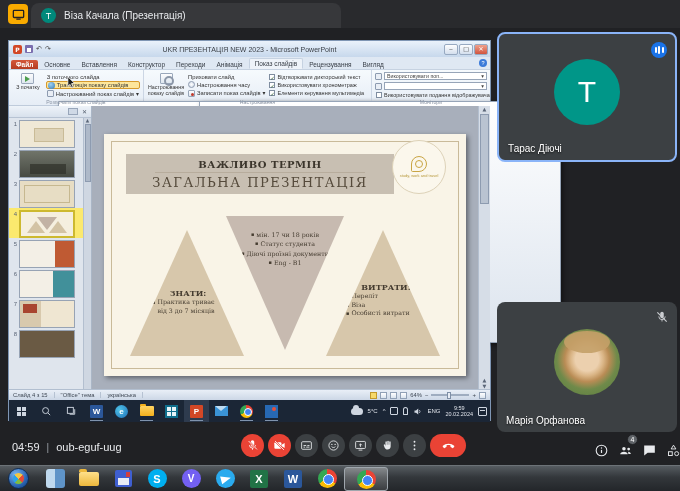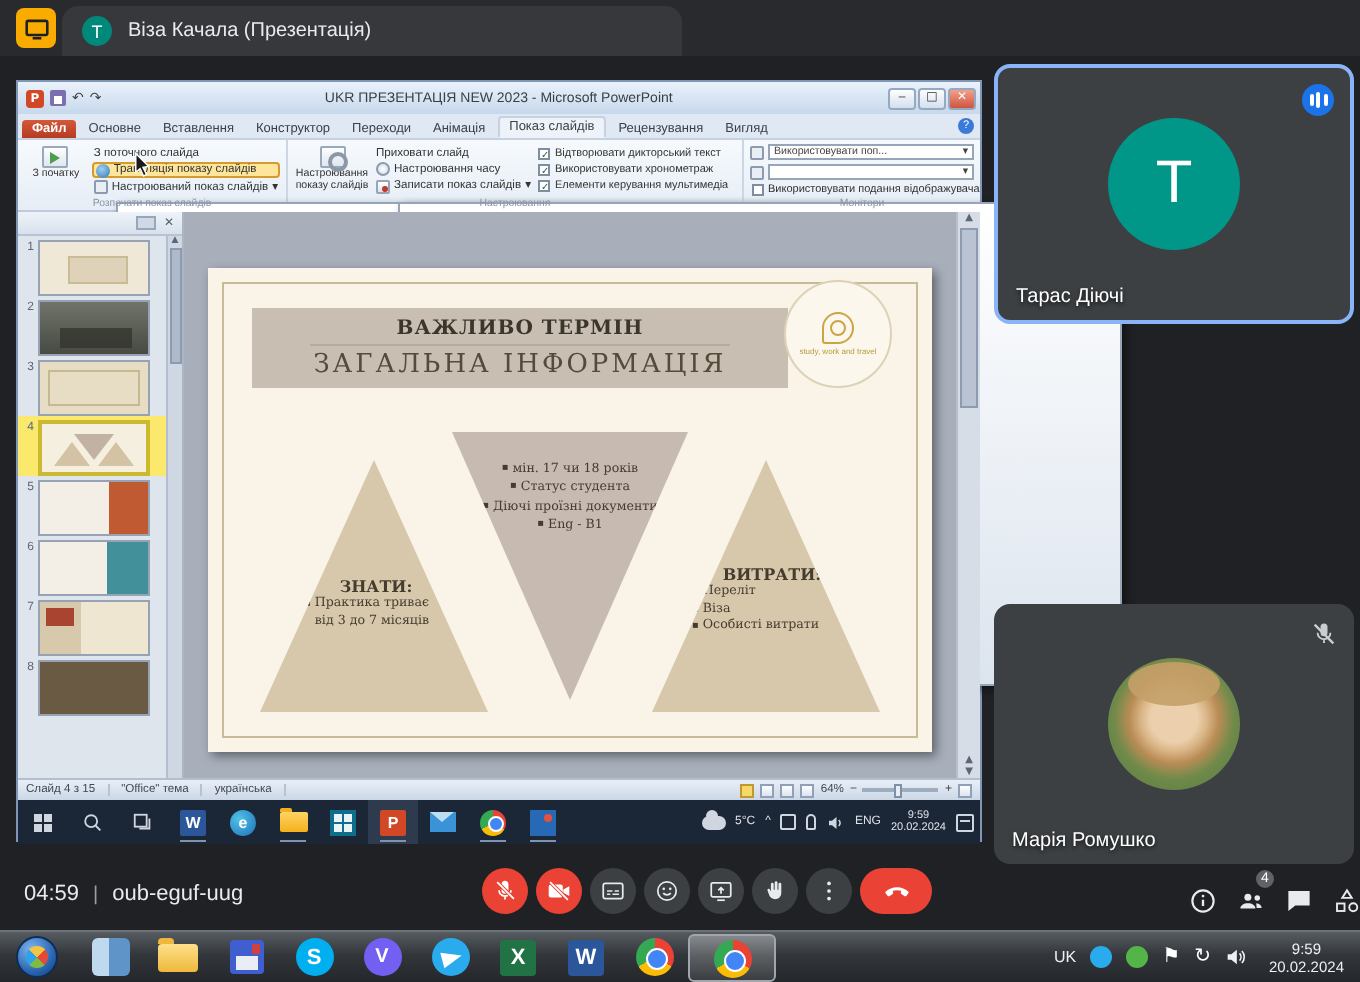--- a/index.html
+++ b/index.html
@@ -387,21 +387,21 @@
           <span class="pthumb"></span>
         </div>
       </div>
 
       <div class="canvas">
         <div class="slide">
           <div class="slide-frame"></div>
           <div class="band">
             <div class="kicker">ВАЖЛИВО ТЕРМІН</div>
             <div class="band-line"></div>
-            <div class="slide-title">ЗАГАЛЬНА ІНФОРМАЦІЯ</div>
+            <div class="slide-title">ЗАГАЛЬНА ПРЕЗЕНТАЦІЯ</div>
           </div>
           <div class="logo">
             <span class="logo-bird"></span>
             <span class="logo-caption">study, work and travel</span>
           </div>
           <div class="tris">
             <div class="tri down">
               <div class="center-block">
                 <div class="b-line">
                     <span class="bm glyph">▪</span>
@@ -557,21 +557,21 @@
     <div class="tile-avatar">T</div>
     <div class="tile-name">Тарас Діючі</div>
   </div>
   <div class="tile t3">
     <svg class="micoff" viewBox="0 0 24 24">
         <path d="M12 3a3 3 0 0 1 3 3v5a3 3 0 0 1-6 0V6a3 3 0 0 1 3-3z" fill="#dadce0"></path>
         <path d="M6.5 11a5.5 5.5 0 0 0 11 0M12 16.5v3.2" stroke="#dadce0" fill="none" stroke-width="1.6"></path>
         <path d="M4 4l16 16" stroke="#dadce0" stroke-width="2"></path>
       </svg>
     <div class="tile-avatar"></div>
-    <div class="tile-name">Марія Ромушко</div>
+    <div class="tile-name">Марія Орфанова</div>
   </div>
 
   <div class="ctl-left">
     <span>04:59</span>
     <span class="ctl-sep">|</span>
     <span>oub-eguf-uug</span>
   </div>
 
   <div class="ctl-row">
     <div class="ctl red">
@@ -688,30 +688,15 @@
       </div>
     <div class="b7">
         <span class="sq7" style="background:#2b579a">W</span>
       </div>
     <div class="b7">
         <span class="chrome7"></span>
       </div>
     <div class="active7">
         <span class="chrome7"></span>
       </div>
-    <div class="tray7">
-      <span>UK</span>
-      <span class="tg-mini"></span>
-      <span class="grn-mini"></span>
-      <span class="flag7">⚑</span>
-      <span class="upd7">↻</span>
-      <svg width="11" height="11" viewBox="0 0 24 24">
-          <path d="M4 9h4l6-5v16l-6-5H4z" fill="#eef1f4"></path>
-          <path d="M17 8a6 6 0 0 1 0 8M19.5 5.5a9.5 9.5 0 0 1 0 13" stroke="#eef1f4" fill="none" stroke-width="1.8"></path>
-        </svg>
-      <div class="clock7">
-        <div>9:59</div>
-        <div>20.02.2024</div>
-      </div>
-    </div>
   </div>
 
 </div>
 
 </body></html>

